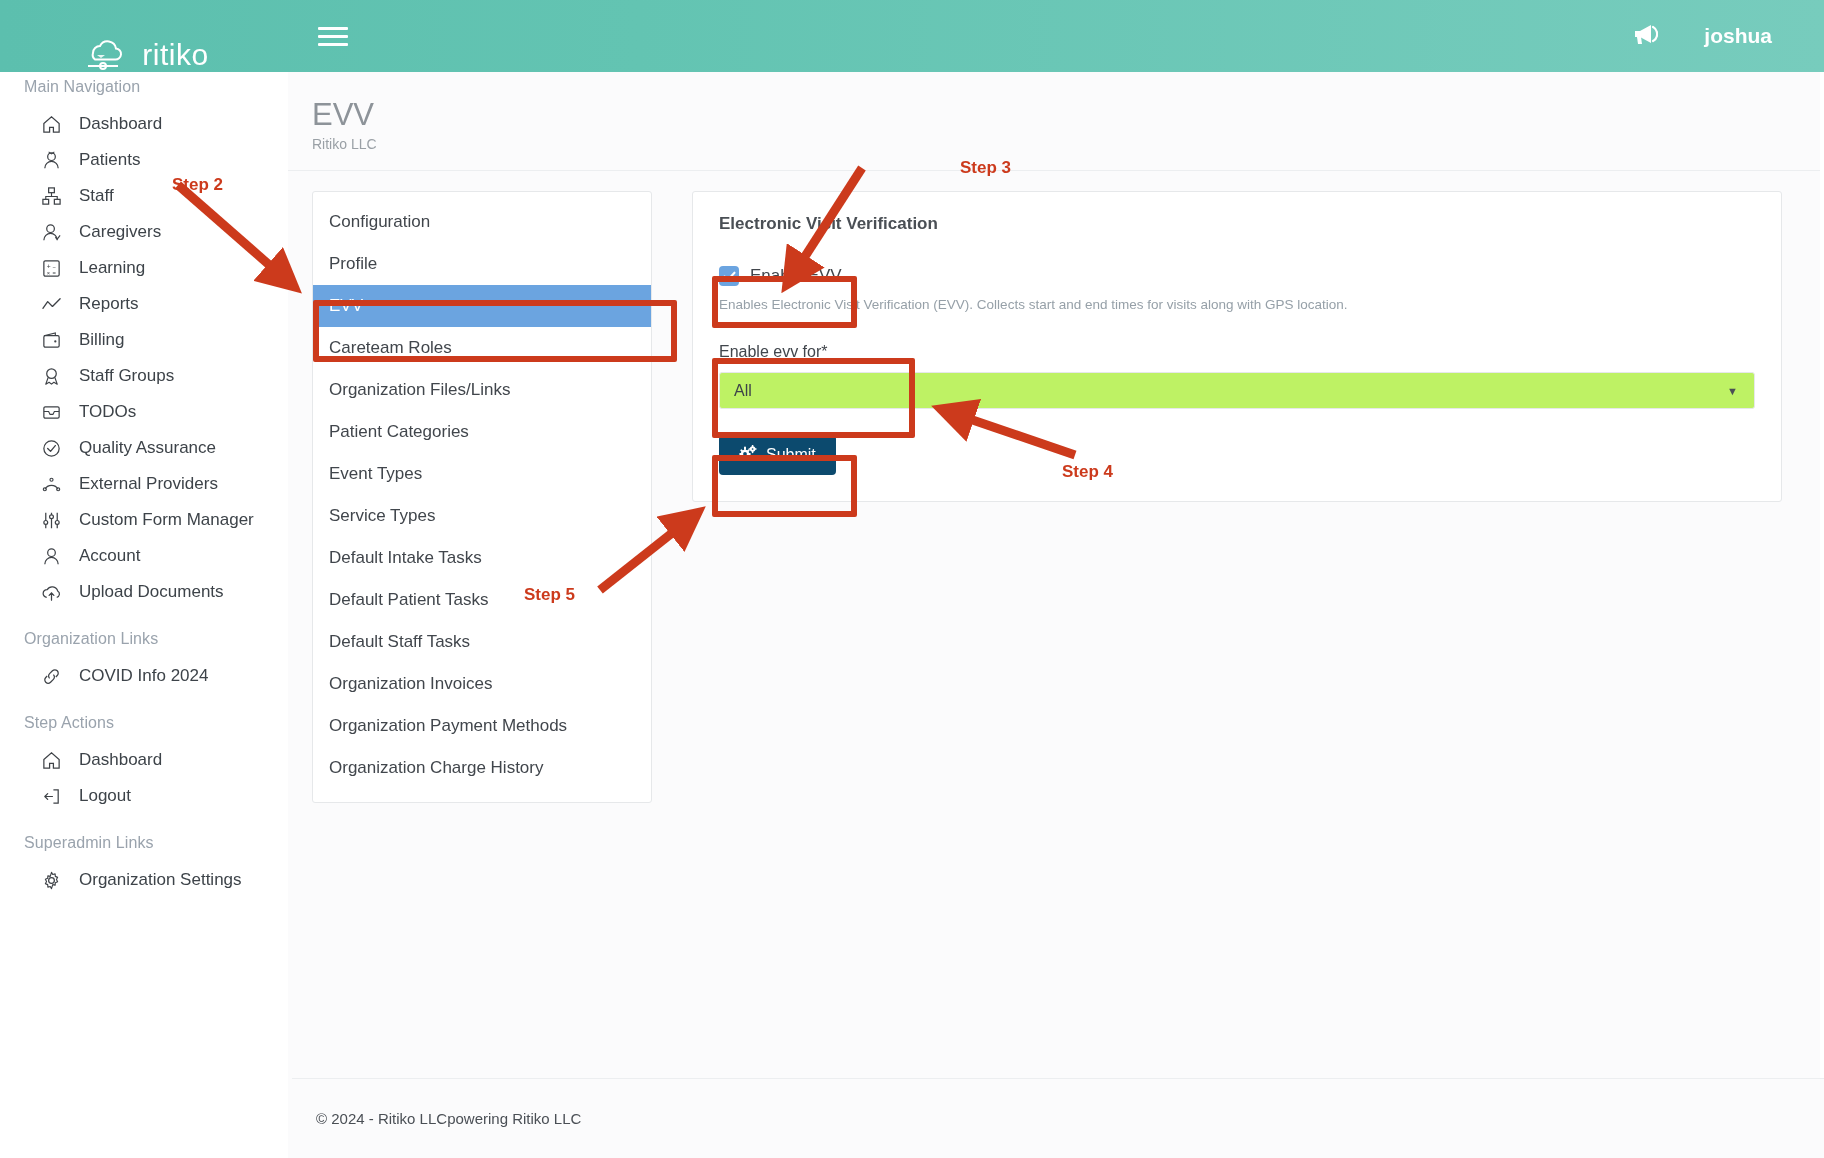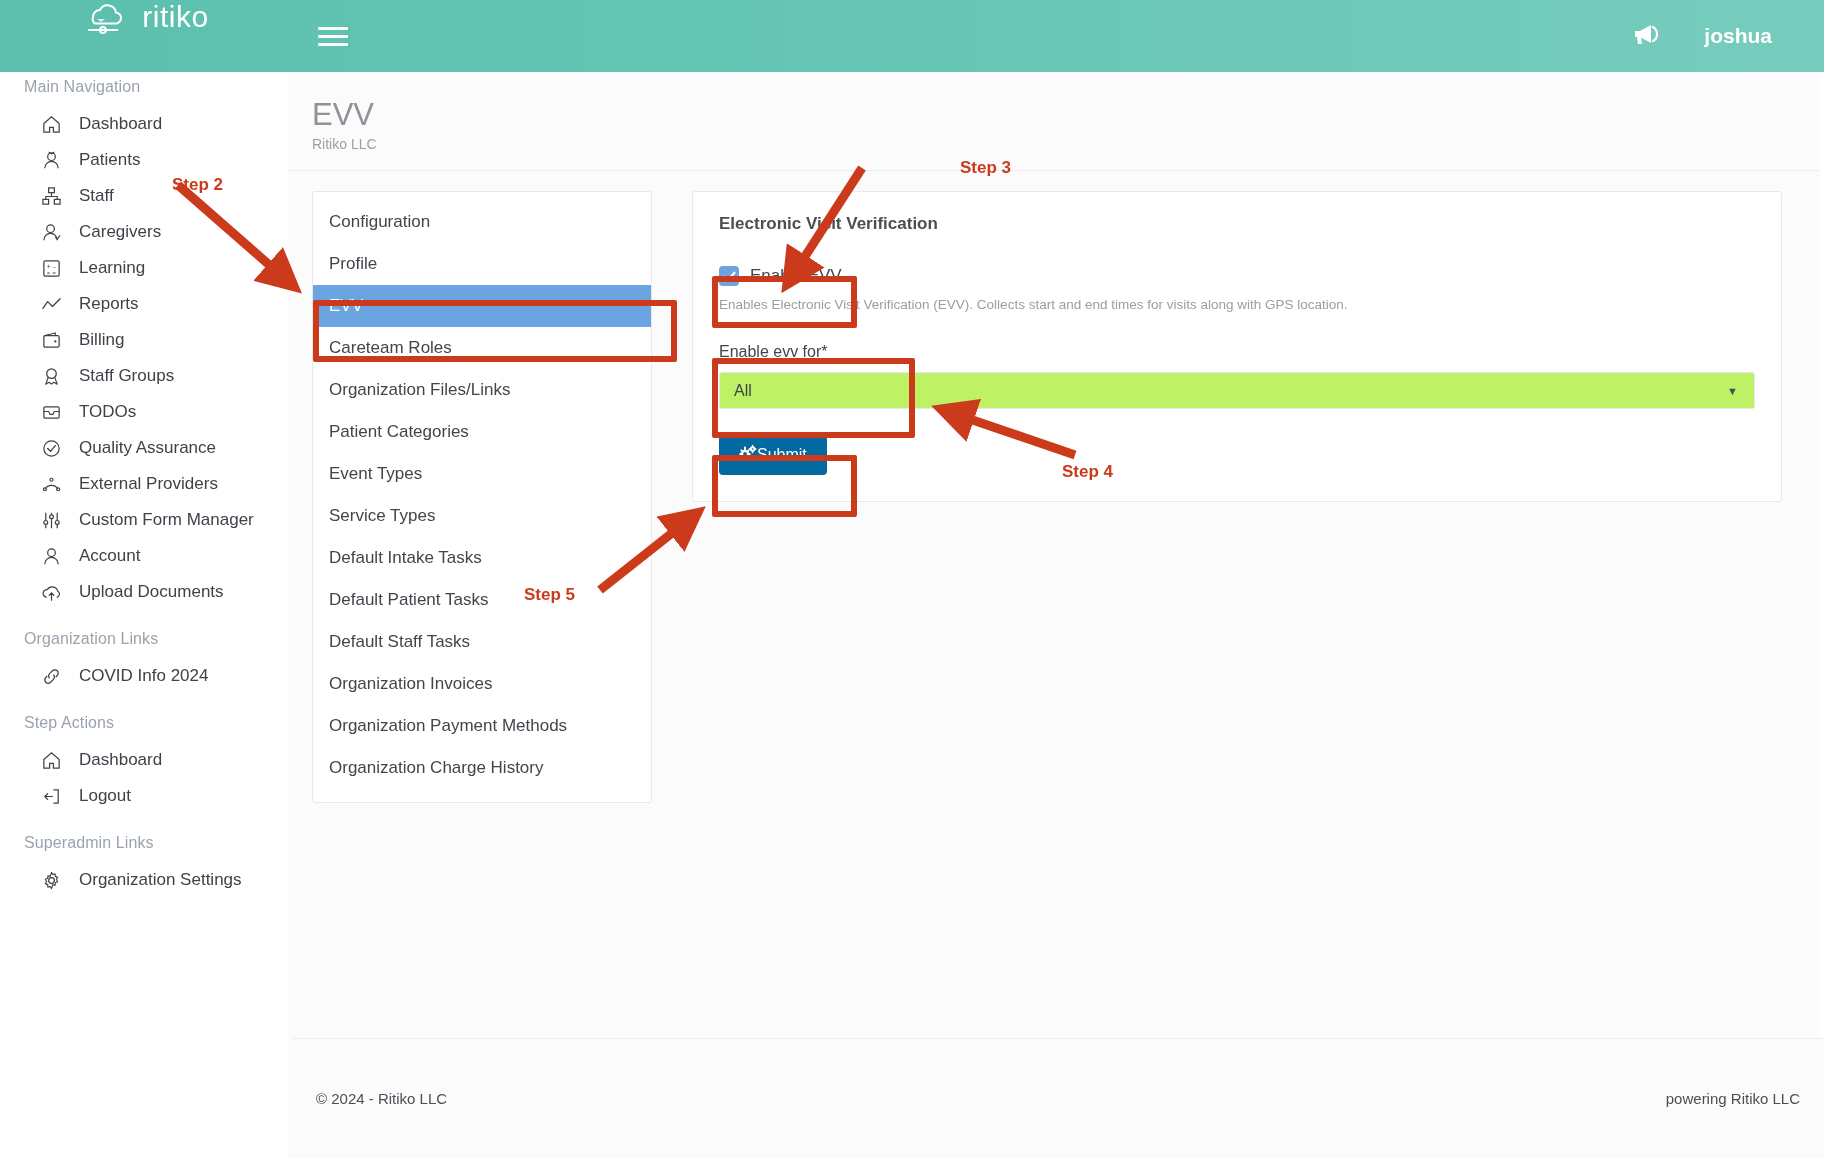--- a/index.html
+++ b/index.html
@@ -12,21 +12,21 @@
   .app { position: relative; width: 1824px; height: 1158px; }
 
   
   .topbar {
     position: absolute; top: 0; left: 0; width: 1824px; height: 72px;
     background: linear-gradient(90deg, #5cbfae 0%, #63c4b2 35%, #77ccbd 100%);
     display: flex; align-items: center;
   }
   .brand {
     width: 292px; height: 72px;
-    display: flex; align-items: flex-start; justify-content: center;
+    display: flex; align-items: flex-end; justify-content: center;
     gap: 19px;
   }
   .brand-logo { width: 40px; height: 36px; }
   .brand-text {
     color: #ffffff; font-size: 30px; letter-spacing: .5px; font-weight: 400;
   }
   .hamburger {
     margin-left: 26px; width: 30px; height: 30px;
     display: flex; flex-direction: column; justify-content: center; gap: 5px;
     cursor: pointer;
@@ -105,31 +105,31 @@
   .select-wrap {
     margin-top: 11px; height: 37px; background: #bef264;
     border: 1px solid #e6e8ea; border-radius: 3px;
     display: flex; align-items: center; padding: 0 14px;
     cursor: pointer; position: relative;
   }
   .select-value { font-size: 16px; color: #3d4349; }
   .caret { position: absolute; right: 16px; color: #4a4f55; font-size: 11px; }
 
   .submit-btn {
-    margin-top: 26px; background: #0369a1; border: none; border-radius: 4px;
+    margin-top: 26px; background: #0c4a6e; border: none; border-radius: 4px;
     color: #ffffff; font-size: 16px; font-family: inherit;
-    padding: 10px 20px; display: inline-flex; align-items: center; 
+    padding: 10px 20px; display: inline-flex; align-items: center; gap: 9px;
     cursor: pointer;
   }
 
   
   .footer {
-    position: absolute; left: 292px; bottom: 0; width: 1532px; height: 120px;
+    position: absolute; left: 292px; bottom: 0; width: 1532px; height: 80px;
     border-top: 1px solid #eceef0; background: #fbfbfc;
-    display: flex; align-items: center; justify-content: space-between;
+    display: flex; align-items: center; justify-content: flex-start;
     padding: 0 24px;
   }
   .footer-left { font-size: 15px; color: #4a4f55; }
   .footer-right { font-size: 15px; color: #4a4f55; }
   .anno-box {
     position: absolute; border: 6px solid #cc3a1c; border-radius: 2px;
     pointer-events: none;
   }
   .anno-label {
     position: absolute; color: #cc3a1c; font-size: 17px; font-weight: bold;

